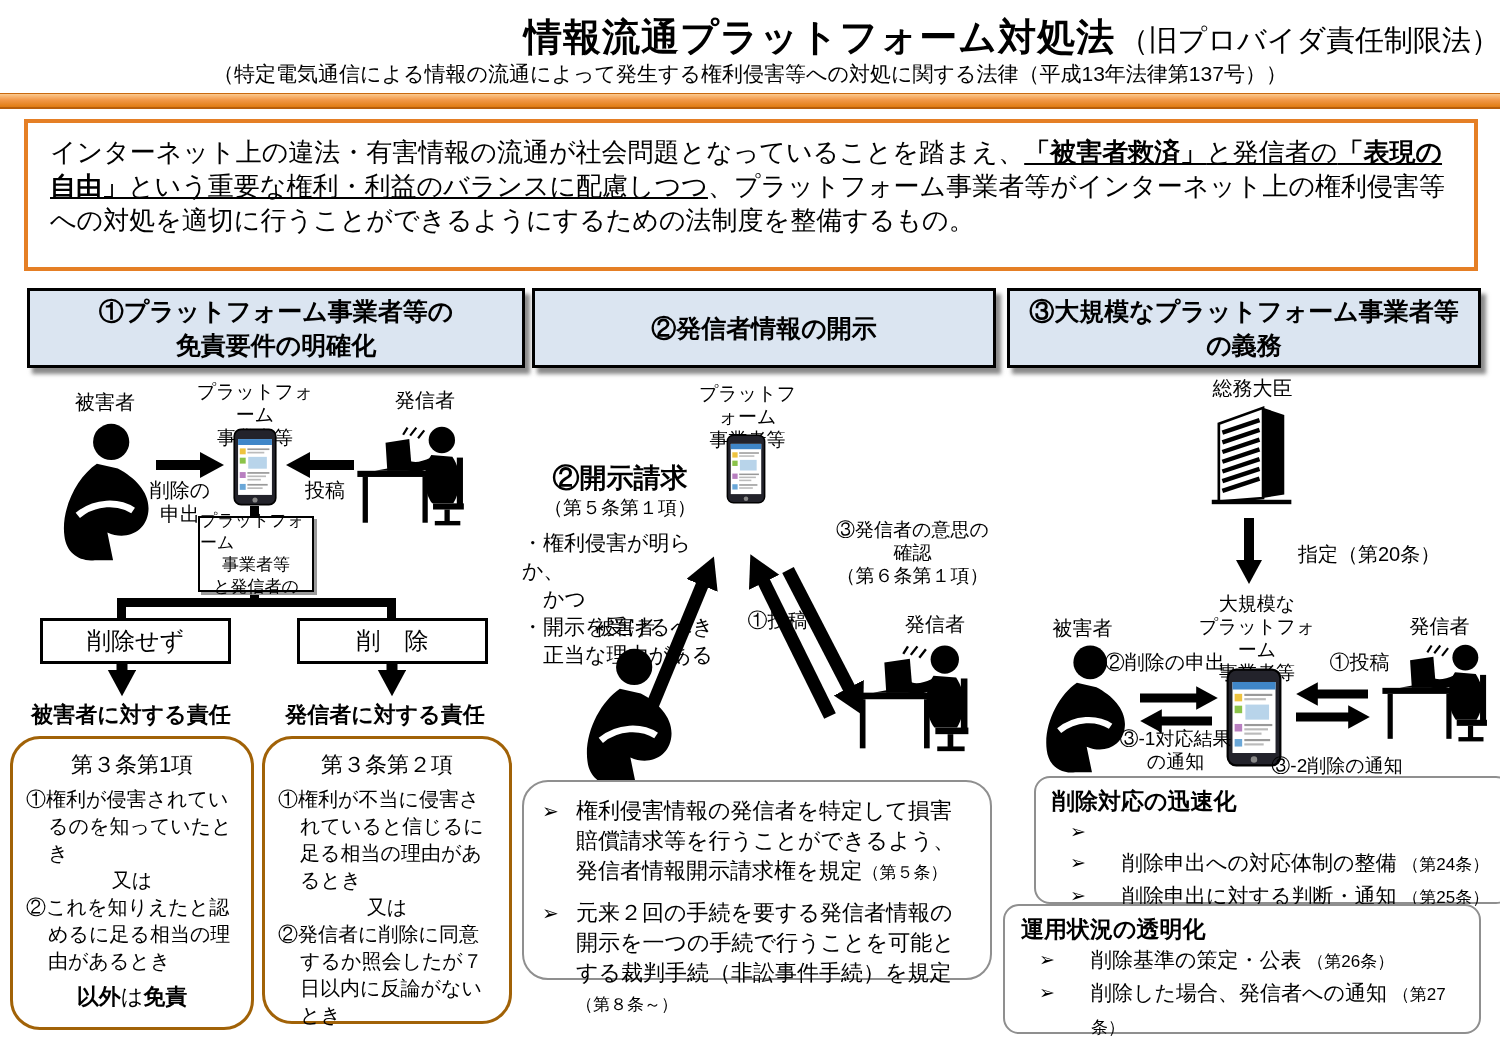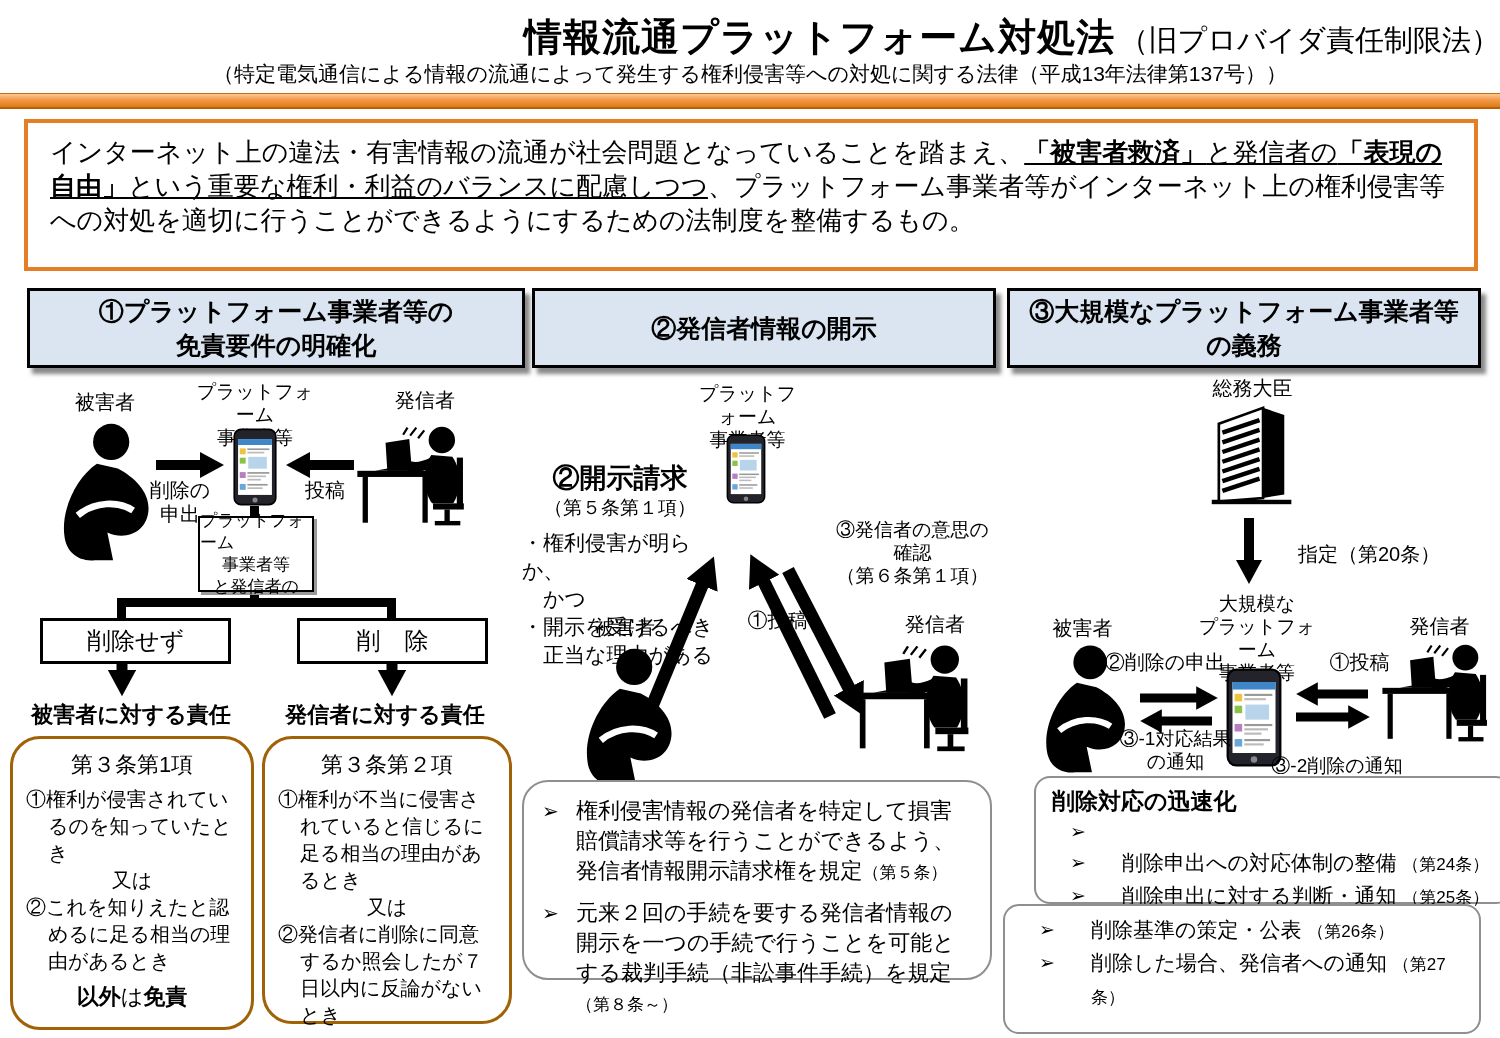--- a/index.html
+++ b/index.html
@@ -303,20 +303,21 @@
       <span class="bu">➢</span>
       <span><span>削除申出への対応体制の整備</span> <span class="ref">（第24条）</span></span>
     </div>
     <div class="row">
       <span class="bu">➢</span>
       <span><span>削除申出に対する判断・通知</span> <span class="ref">（第25条）</span></span>
     </div>
   </div>
 
   <div class="abs gray-round s3box" style="left:1003px;top:904px;width:442px;height:110px;">
+    <div class="hd">運用状況の透明化</div>
     <div class="row">
       <span class="bu">➢</span>
       <span><span>削除基準の策定・公表</span> <span class="ref">（第26条）</span></span>
     </div>
     <div class="row">
       <span class="bu">➢</span>
       <span><span>削除した場合、発信者への通知</span> <span class="ref">（第27条）</span></span>
     </div>
 
   </div>

